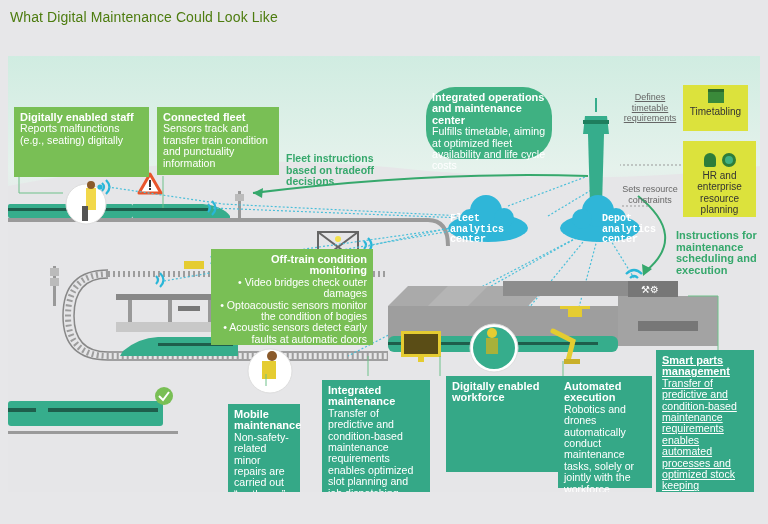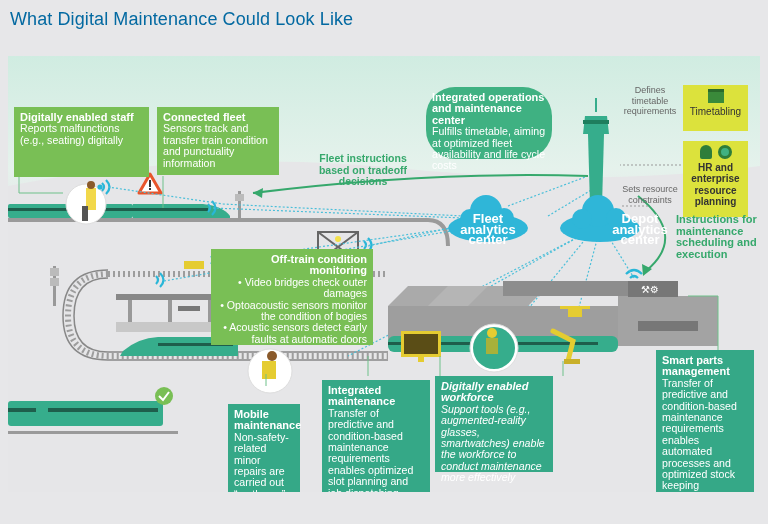--- a/index.html
+++ b/index.html
@@ -1,29 +1,29 @@
 <!DOCTYPE html>
 <html><head>
 <meta charset="utf-8">
 <style>
   * { box-sizing: border-box; margin: 0; padding: 0; }
   html, body { width: 768px; height: 524px; overflow: hidden; background: #e7e7e9; font-family: "DejaVu Sans", sans-serif; }
-  .title { position: absolute; left: 10px; top: 9px; font-size: 18px; color: #0369a1; font-family: "Liberation Sans", sans-serif; letter-spacing: 0.1px; }
+  .title { position: absolute; left: 10px; top: 9px; font-size: 14px; color: #4d7c0f; font-family: "Liberation Sans", sans-serif; letter-spacing: 0.1px; }
   .scene { position: absolute; left: 8px; top: 56px; width: 752px; height: 436px; background: #e6e6e8; overflow: hidden; }
   .sky { position: absolute; left: 0; top: 0; width: 752px; height: 160px; background: linear-gradient(#d0ece1, #e5f2ec 70%, #e6e6e8); }
   svg.art { position: absolute; left: 0; top: 0; }
   .box { position: absolute; color: #fff; font-family: "Liberation Sans", sans-serif; font-size: 10.6px; line-height: 11.4px; padding: 5px 6px; }
   .box .h { font-weight: bold; display: block; font-size: 11px; }
   .lg { background: #79bf55; }
   .mg { background: #3fb182; }
   .tg { background: #35a887; }
   .yl { background: #dce23c; color: #333; text-align: center; font-size: 10px; }
   .flow { position: absolute; color: #36a86c; font-weight: bold; font-family: "Liberation Sans", sans-serif; font-size: 10.5px; line-height: 11.5px; }
   .note { position: absolute; color: #666; font-family: "Liberation Sans", sans-serif; font-size: 9px; line-height: 10.5px; text-align: center; }
-  .cloud { position: absolute; color: #fff; font-family: Liberation Sans, sans-serif; font-weight: bold; font-size: 13px; line-height: 10.5px; text-align: center; }
+  .cloud { position: absolute; color: #fff; font-family: Liberation Mono, monospace; font-weight: bold; font-size: 10px; line-height: 10.5px; }
   .source { position: absolute; left: 18px; top: 533px; font-size: 11px; color: #222; font-family: "Liberation Sans", sans-serif; }
   .source b { font-weight: bold; }
   ul.bl { list-style: none; }
   ul.bl li { padding-left: 8px; text-indent: -8px; }
   ul.bl li::before { content: "• "; }
 </style>
 </head>
 <body>
 
 <div class="title">What Digital Maintenance Could Look Like</div>
@@ -282,49 +282,52 @@
   <div class="box tg" style="left:220px; top:348px; width:72px; height:120px;">
     <span class="h">Mobile maintenance</span>
     <span>Non-safety-related minor repairs are carried out “on the go”</span>
   </div>
 
   <div class="box tg" style="left:314px; top:324px; width:108px; height:144px;">
     <span class="h">Integrated maintenance</span>
     <span>Transfer of predictive and condition-based maintenance requirements enables optimized slot planning and job dispatching</span>
   </div>
 
-  <div class="box tg" style="left:427px; top:320px; width:118px; height:96px;font-style:italic;">
+  <div class="box tg" style="left:438px; top:320px; width:118px; height:96px;">
     <span class="h">Digitally enabled workforce</span>
-    <span>Support tools (e.g., augmented-reality glasses, smartwatches) enable the workforce to conduct maintenance more effectively</span>
-  </div>
-
-
-  <div class="box tg" style="left:648px; top:294px; width:98px; height:148px;">
+  </div>
+
+  <div class="box tg" style="left:550px; top:320px; width:94px; height:112px;">
+    <span class="h">Automated execution</span>
+    <span>Robotics and drones automatically conduct maintenance tasks, solely or jointly with the workforce</span>
+  </div>
+
+  <div class="box tg" style="left:648px; top:294px; width:98px; height:148px;text-decoration:underline;">
     <span class="h">Smart parts management</span>
     <span>Transfer of predictive and condition-based maintenance requirements enables automated processes and optimized stock keeping</span>
   </div>
 
   <div class="box yl" style="left:675px; top:29px; width:65px; height:46px; padding-top:4px;">
     <div style="width:16px;height:14px;margin:0 auto 3px;background:#3a8a3a;border-top:3px solid #2b6b2b;"></div>
     <span>Timetabling</span>
   </div>
 
-  <div class="box yl" style="left:675px; top:85px; width:65px; height:76px; padding-top:4px;font-weight:bold;">
+  <div class="box yl" style="left:675px; top:85px; width:73px; height:76px; padding-top:12px;">
     <div style="display:flex; justify-content:center; gap:6px; margin-bottom:3px;">
       <span style="display:inline-block;width:12px;height:14px;background:#2e7d3a;border-radius:6px 6px 2px 2px;"></span>
       <span style="display:inline-block;width:14px;height:14px;background:#3fb182;border-radius:50%;border:3px solid #2e7d3a;"></span>
     </div>
     <span>HR and enterprise resource planning</span>
   </div>
 
-  <div class="note" style="left:612px; top:29px; width:60px;">Defines timetable requirements</div>
+  <div class="note" style="left:612px; top:36px; width:60px;text-decoration:underline;">Defines timetable requirements</div>
   <div class="note" style="left:612px; top:128px; width:60px;">Sets resource constraints</div>
 
-  <div class="flow" style="left:295px; top:97px; width:120px;text-align:center;">Fleet instructions based on tradeoff decisions</div>
-  <div class="flow" style="left:668px; top:158px; width:84px; font-size:11px;">Instructions for maintenance scheduling and execution</div>
+  <div class="flow" style="left:278px; top:97px; width:120px;">Fleet instructions based on tradeoff decisions</div>
+  <div class="flow" style="left:668px; top:174px; width:84px; font-size:11px;">Instructions for maintenance scheduling and execution</div>
 
   <div class="cloud" style="left:442px; top:158px; width:76px;">Fleet analytics center</div>
   <div class="cloud" style="left:554px; top:158px; width:76px;margin-left:40px;">Depot analytics center</div>
 </div>
 
 <div class="source">
   <b>Source:</b>
   <span>BCG analysis.</span>
 </div>
 

